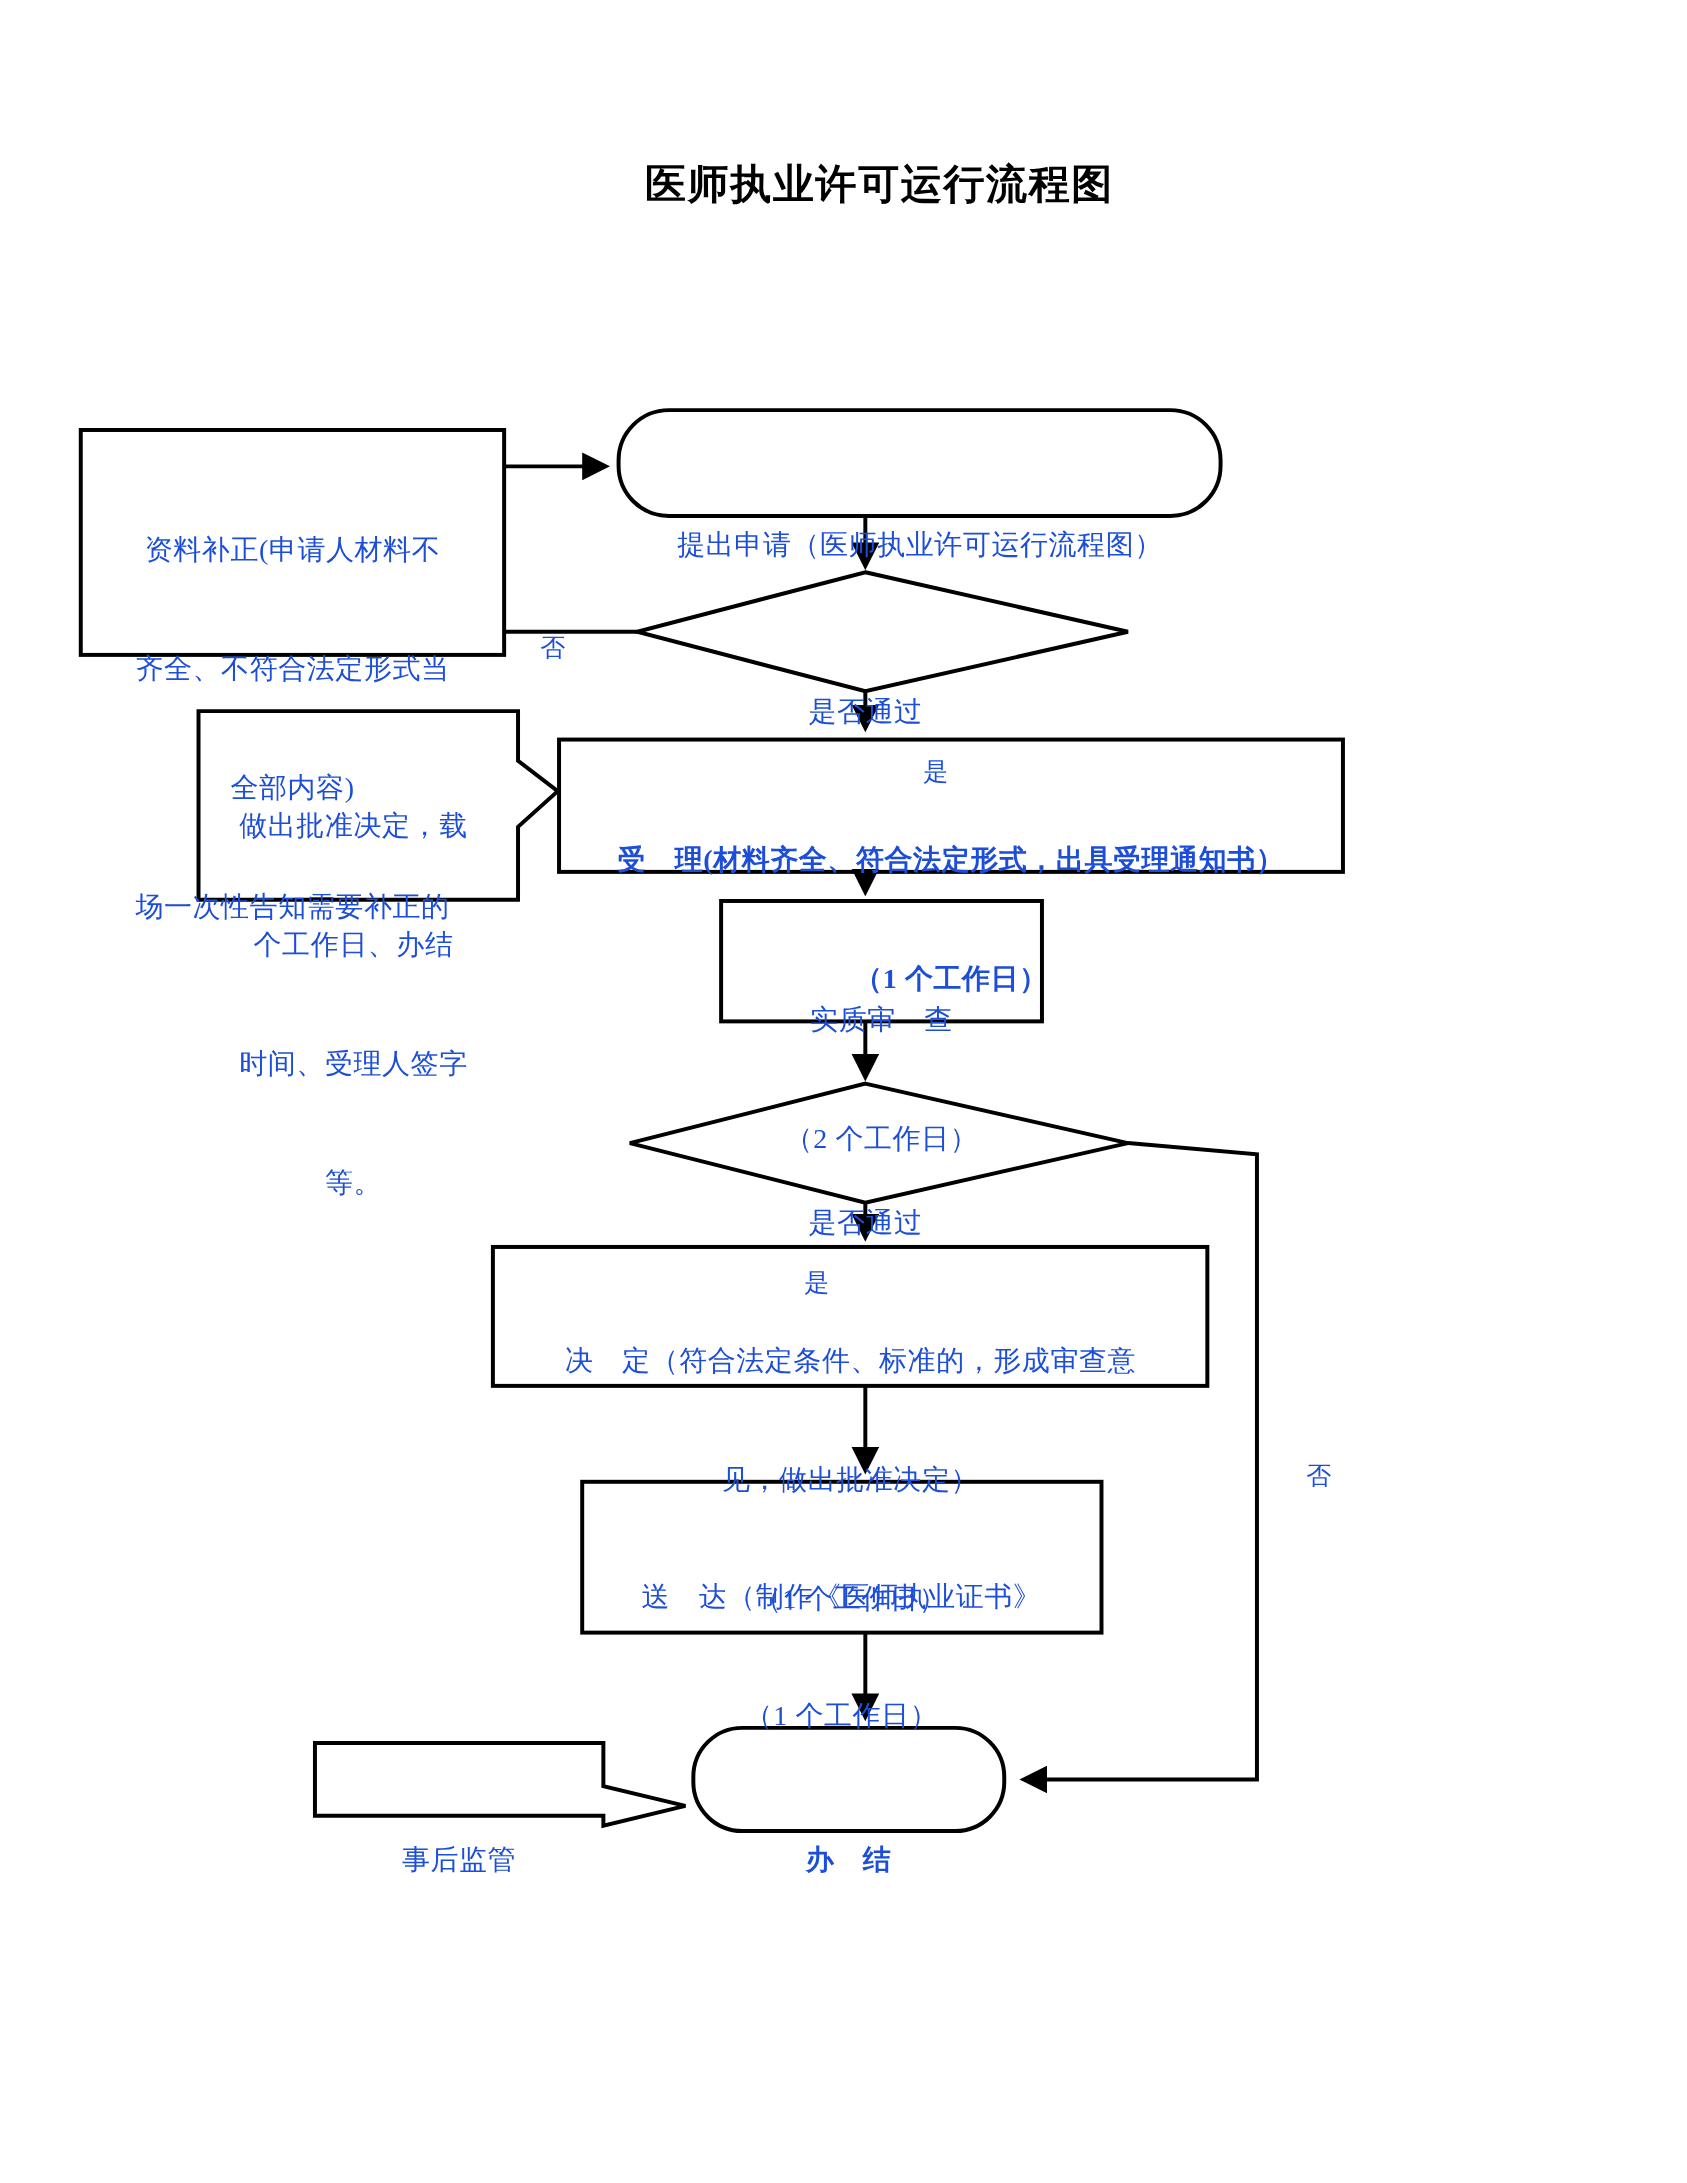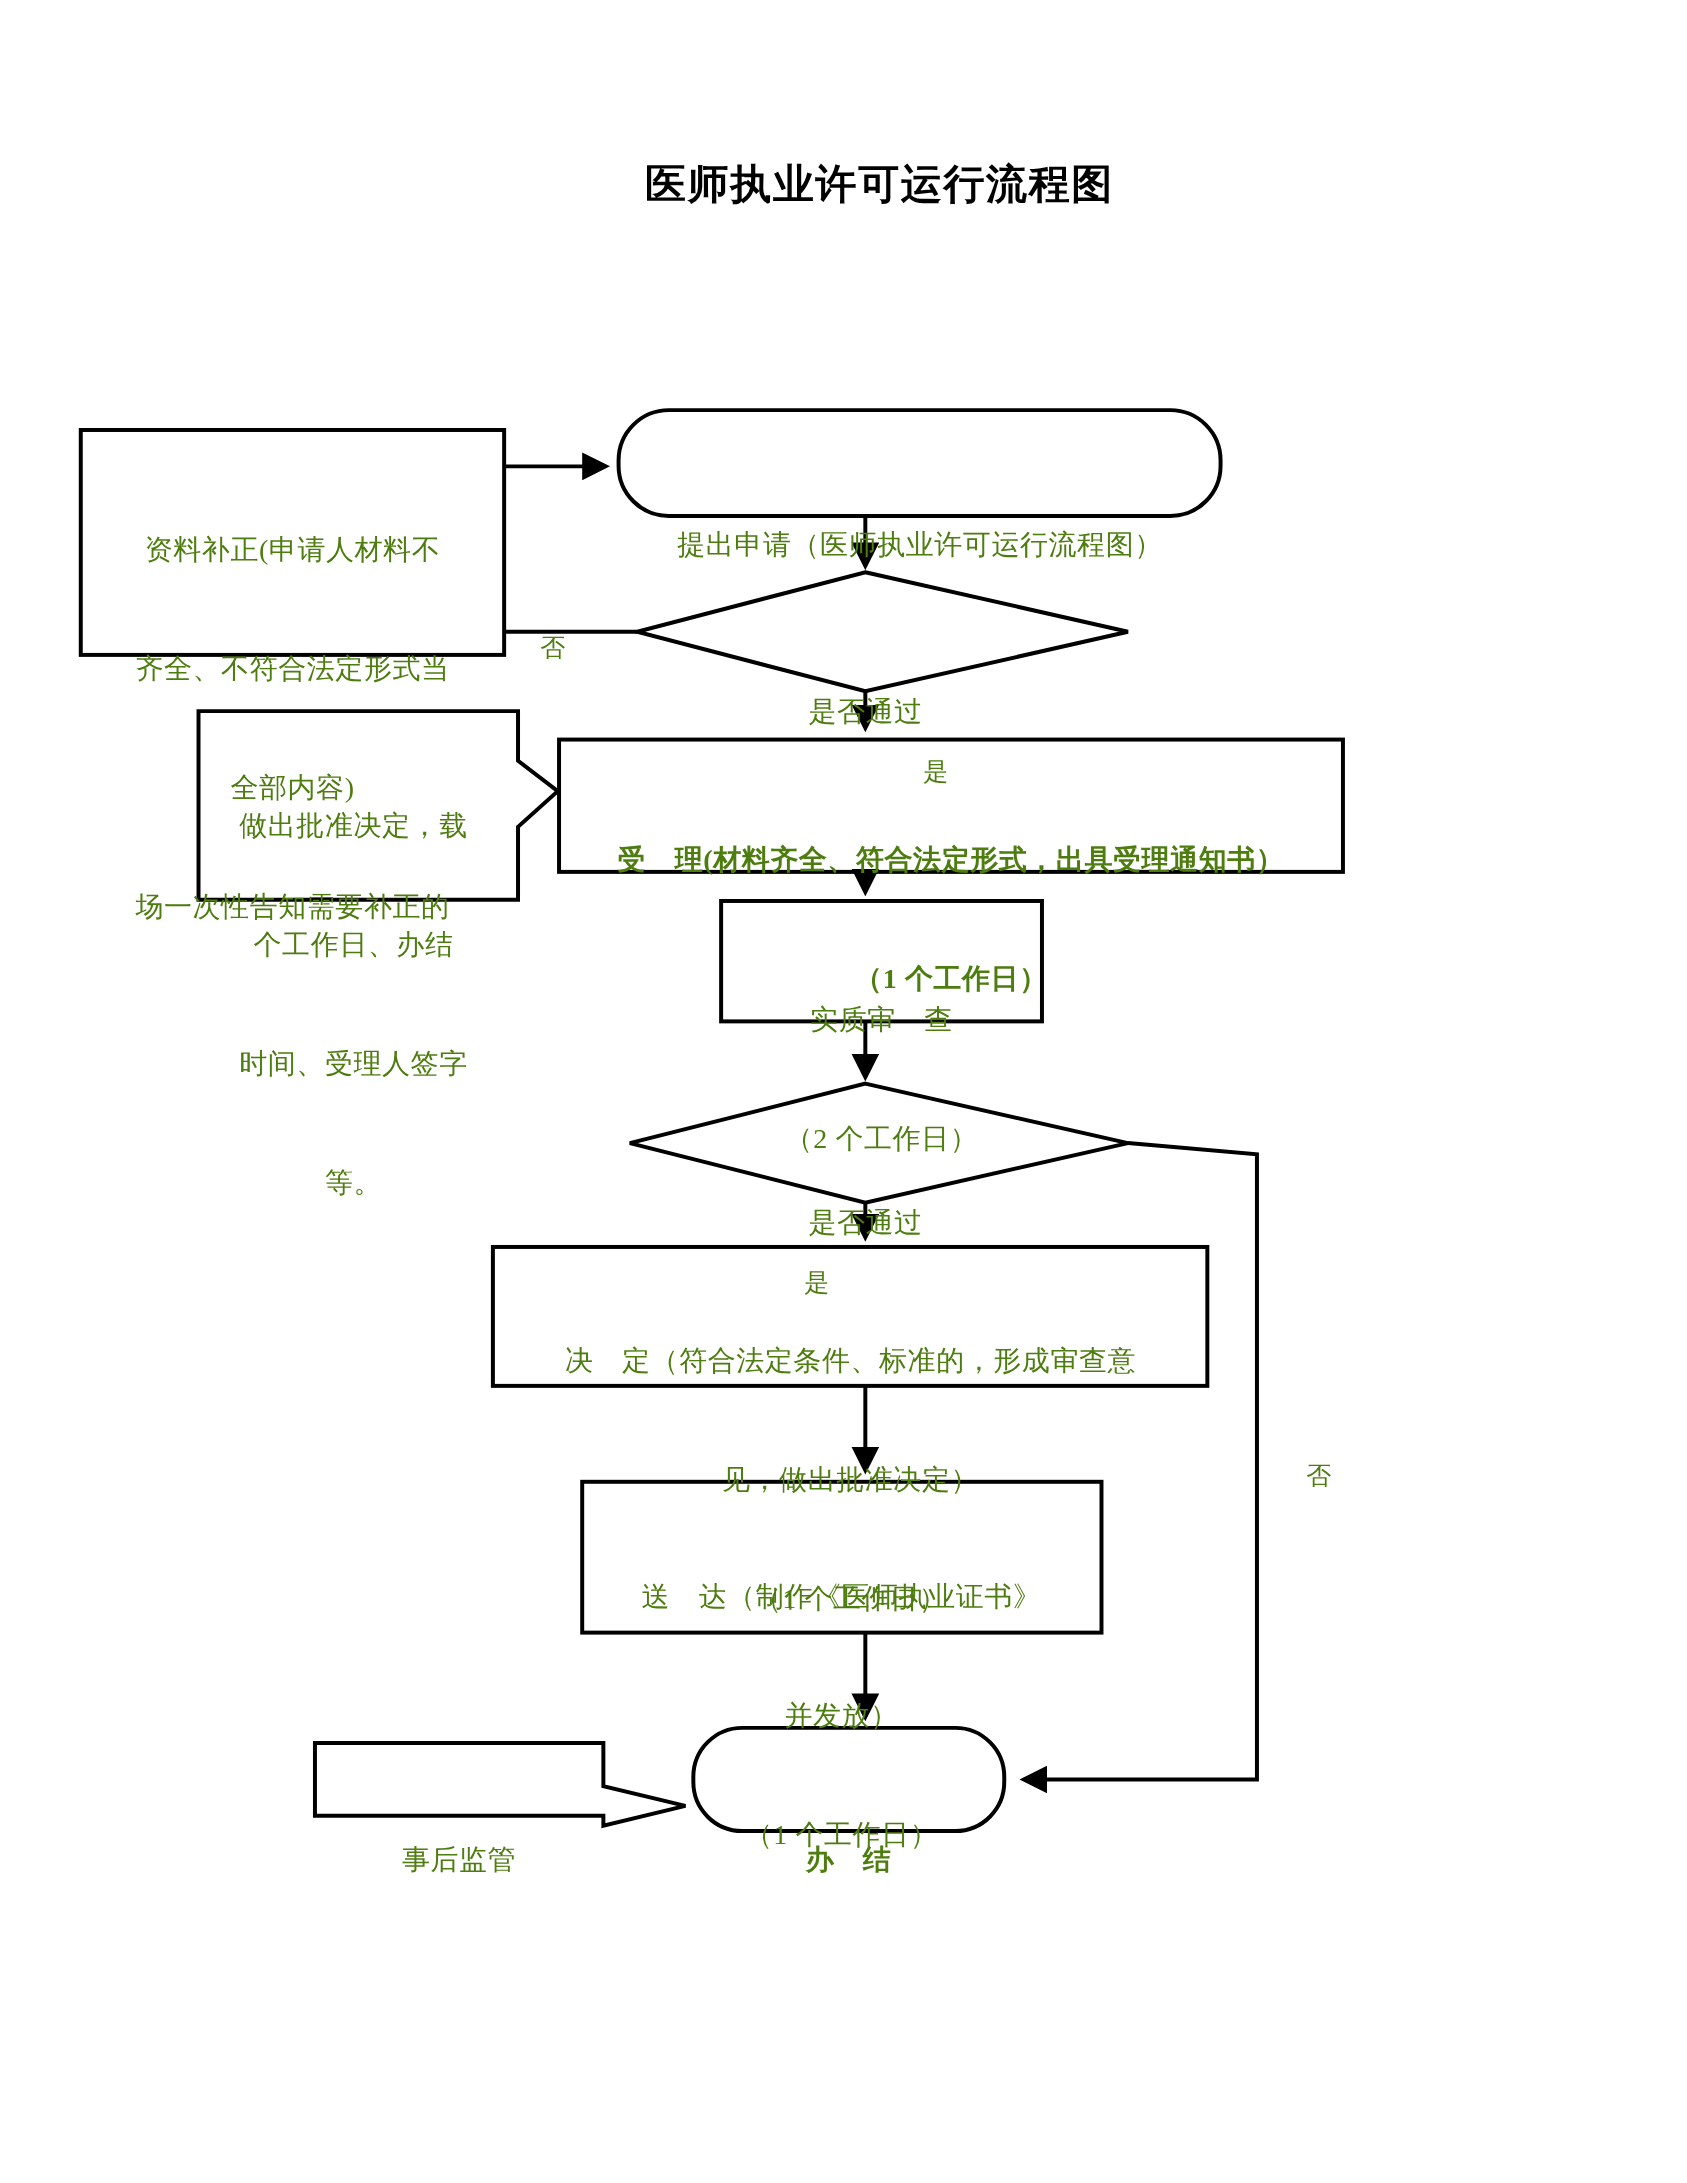--- a/index.html
+++ b/index.html
@@ -37,21 +37,21 @@
     stroke-width: 6;
   }
   .arrowhead {
     fill: #000000;
     stroke: none;
   }
 
   
   .txt {
     position: absolute;
-    color: #4d7c0f;
+    color: #1d4ed8;
     font-family: "Liberation Serif", "DejaVu Serif", serif;
     text-align: center;
     line-height: 1.42;
     white-space: pre;
     letter-spacing: 0.02em;
   }
   #page-title {
     position: absolute;
     left: 0;
     top: 157px;
@@ -182,21 +182,20 @@
   </div>
 
   <div class="txt node-text" style="left:493px; top:1261px; width:715px;">
     <span class="blk">决　定（符合法定条件、标准的，形成审查意</span>
     <span class="blk">见，做出批准决定）</span>
     <span class="blk">（1 个工作日）</span>
   </div>
 
   <div class="txt node-text" style="left:582px; top:1497px; width:519px;">
     <span class="blk">送　达（制作《医师执业证书》</span>
-    <span class="blk">并发放）</span>
     <span class="blk">（1 个工作日）</span>
   </div>
 
   <div class="txt node-text" style="left:315px; top:1760px; width:288px;">
     <span class="blk">事后监管</span>
   </div>
 
   <div class="txt node-text" style="left:693px; top:1760px; width:311px;font-weight:bold;">
     <span class="blk">办　结</span>
   </div>

